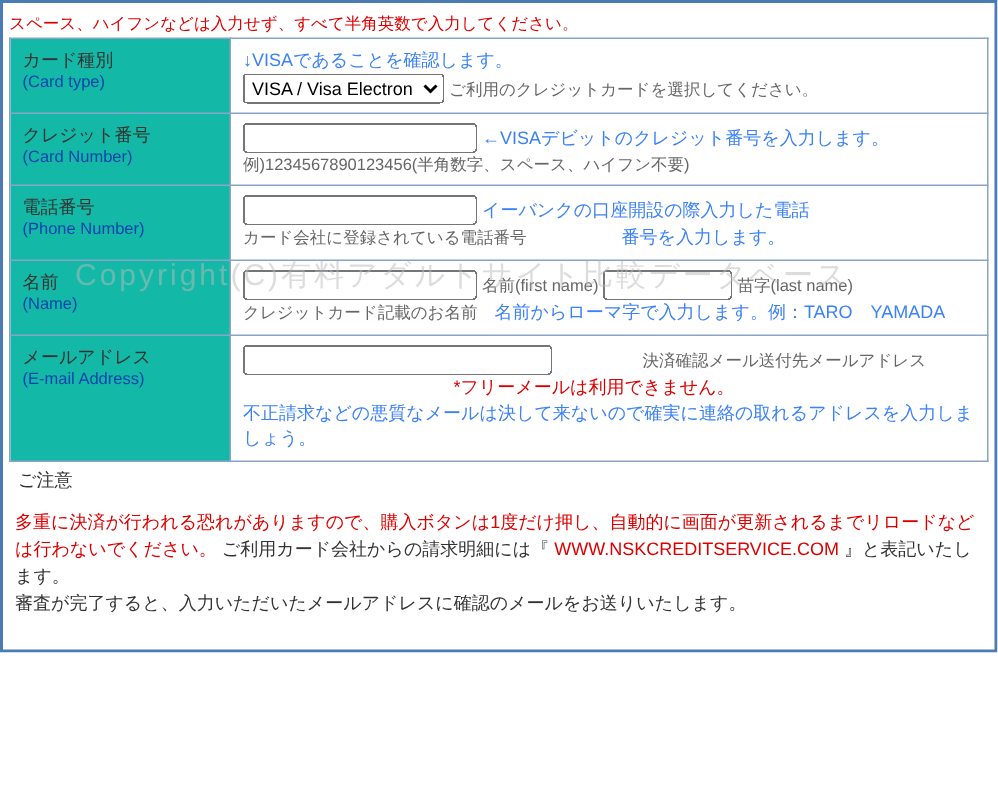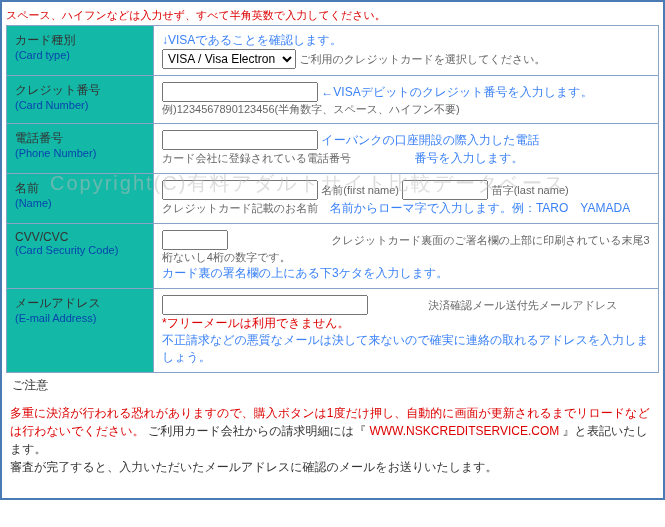--- a/index.html
+++ b/index.html
@@ -82,41 +82,30 @@
   <span class="hint">名前(first name)</span>
   <input type="text" class="inp-m" style="width: 80px;">
   <span class="hint">苗字(last name)</span>
   <div>
     <span class="hint">クレジットカード記載のお名前</span>
     <span class="anno" style="margin-left:8px">名前からローマ字で入力します。例：TARO　YAMADA</span>
   </div>
 </td>
 </tr>
 
-<tr>
-<td class="lbl">
-  <div class="jp red">CVV/CVC</div>
-  <div class="en">(Card Security Code)</div>
-</td>
-<td>
-  <input type="text" class="inp-s" style="">
-  <span class="hint" style="margin-left:100px">クレジットカード裏面のご署名欄の上部に印刷されている末尾3桁ないし4桁の数字です。</span>
-  <div class="anno">カード裏の署名欄の上にある下3ケタを入力します。</div>
-</td>
-</tr>
 
 <tr>
 <td class="lbl">
   <div class="jp">メールアドレス</div>
   <div class="en">(E-mail Address)</div>
 </td>
 <td>
   <input type="text" class="inp-l" style="">
   <span class="hint" style="margin-left:57px">決済確認メール送付先メールアドレス</span>
-  <div class="red" style="text-align:left;padding-right:20px">*フリーメールは利用できません。</div>
+  <div class="red" style="text-align:center;padding-right:20px">*フリーメールは利用できません。</div>
   <div class="anno">不正請求などの悪質なメールは決して来ないので確実に連絡の取れるアドレスを入力しましょう。</div>
 </td>
 </tr>
 </tbody>
     </table>
 
 <div class="sec-note">ご注意</div>
 
 <div class="notes">
   <span class="red">多重に決済が行われる恐れがありますので、購入ボタンは1度だけ押し、自動的に画面が更新されるまでリロードなどは行わないでください。</span>

